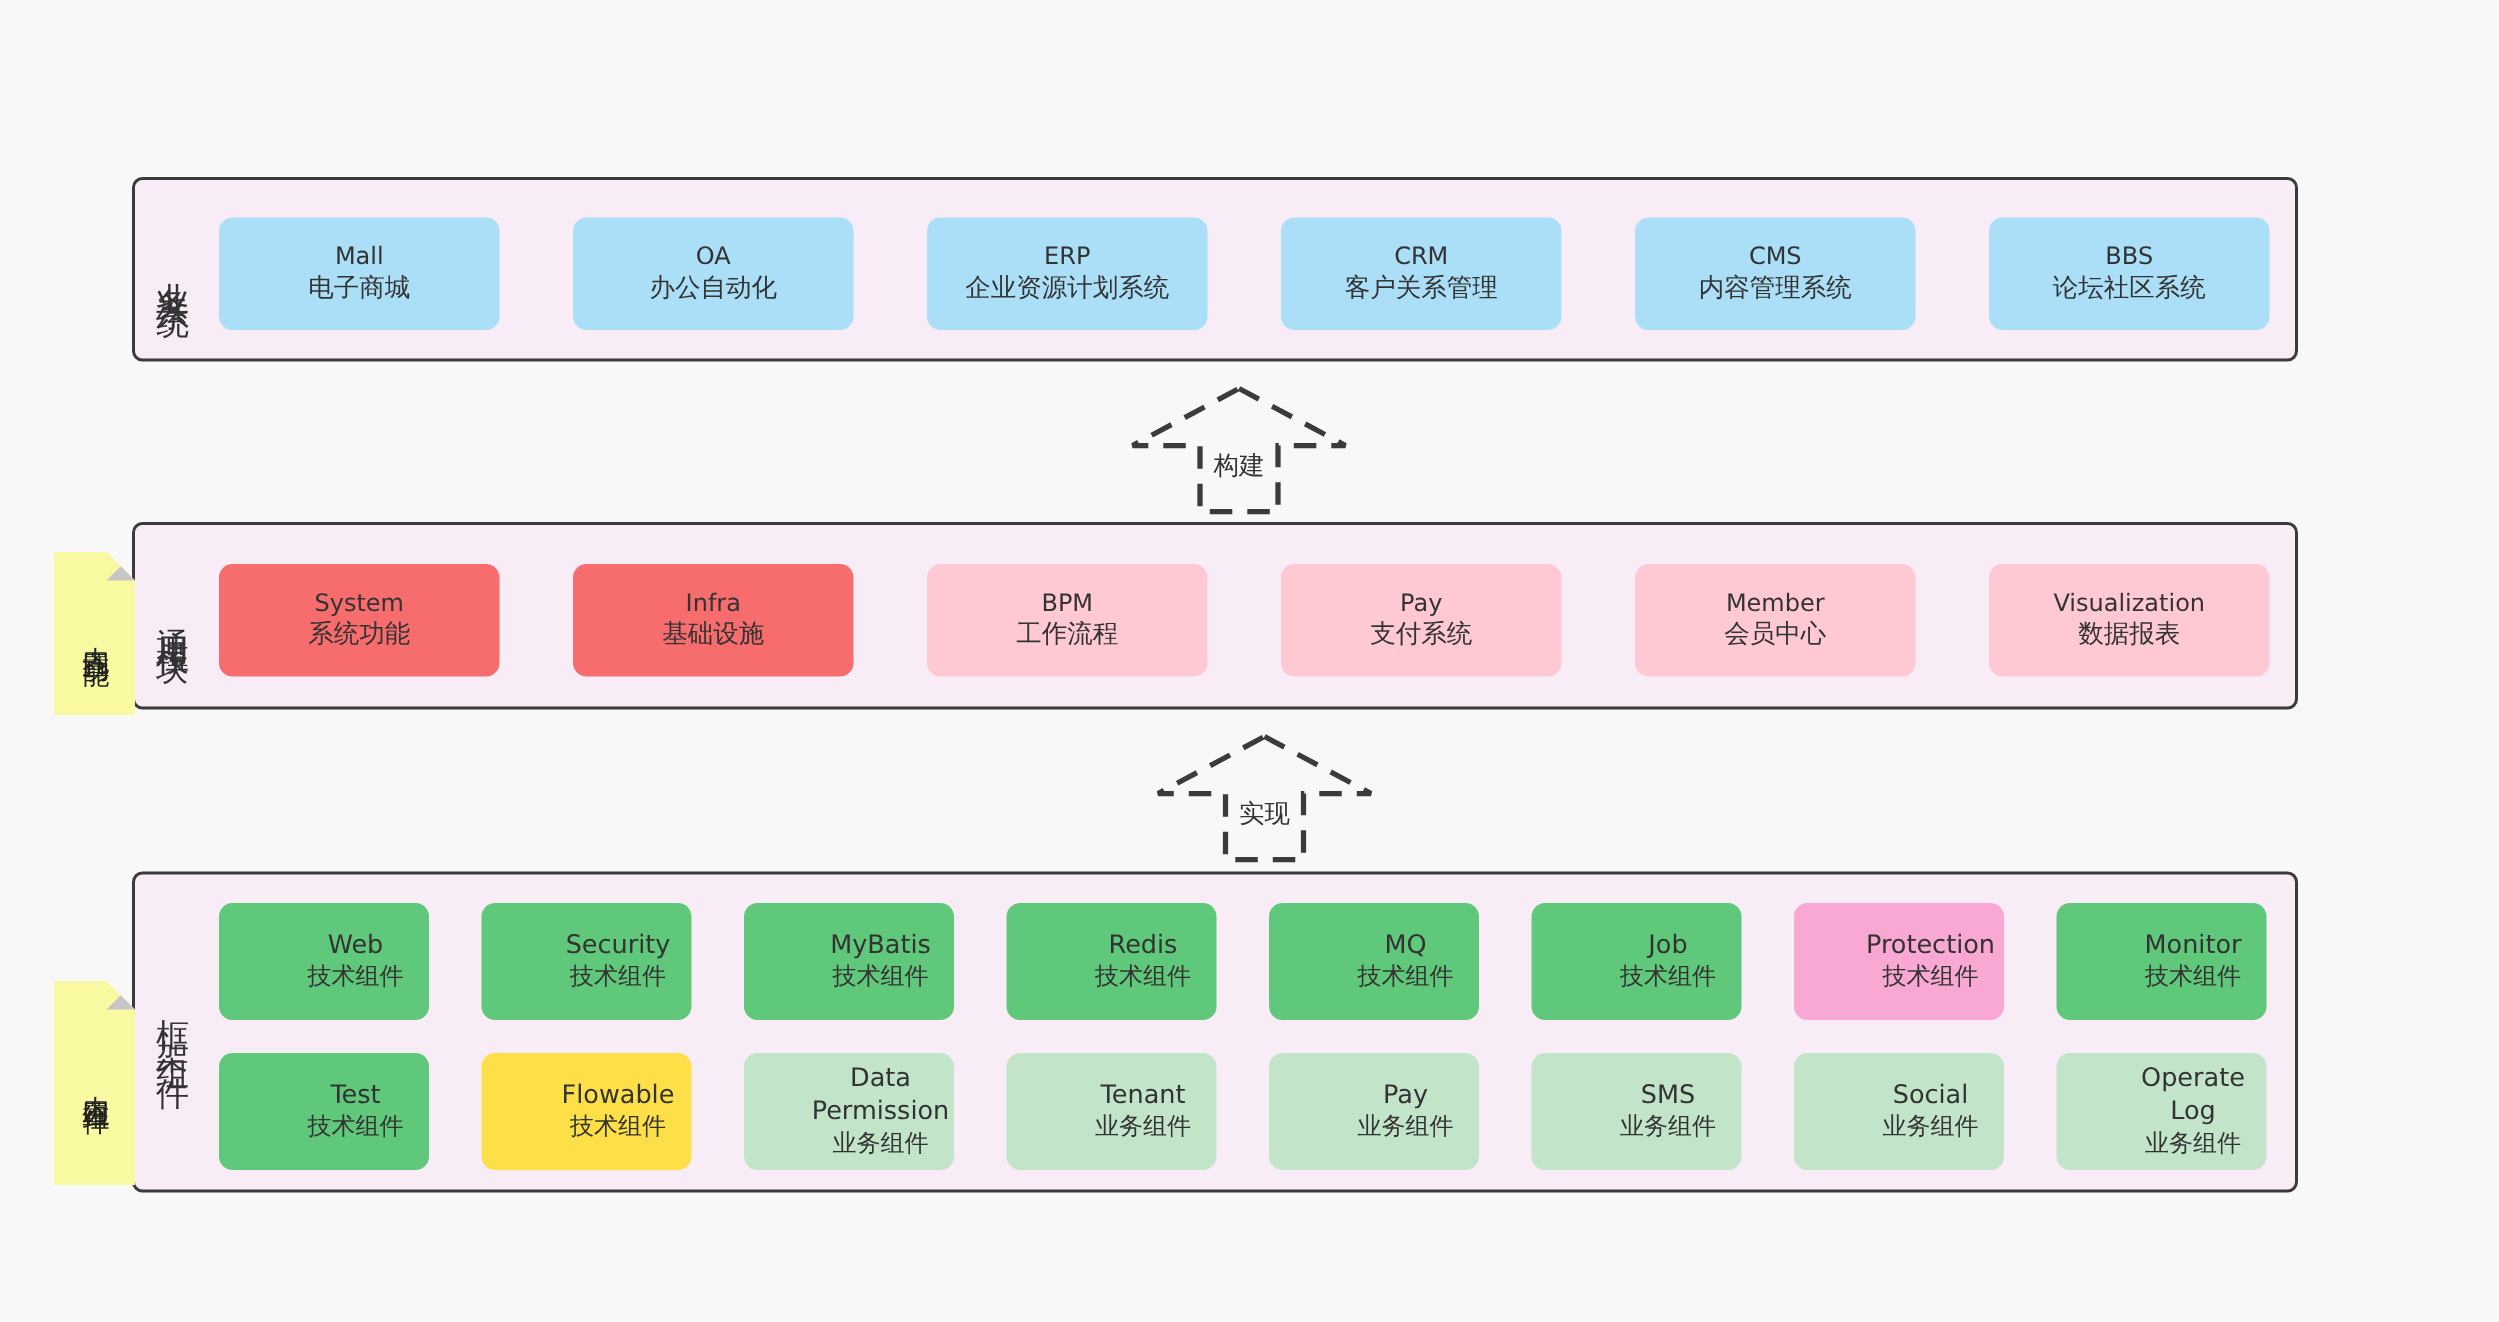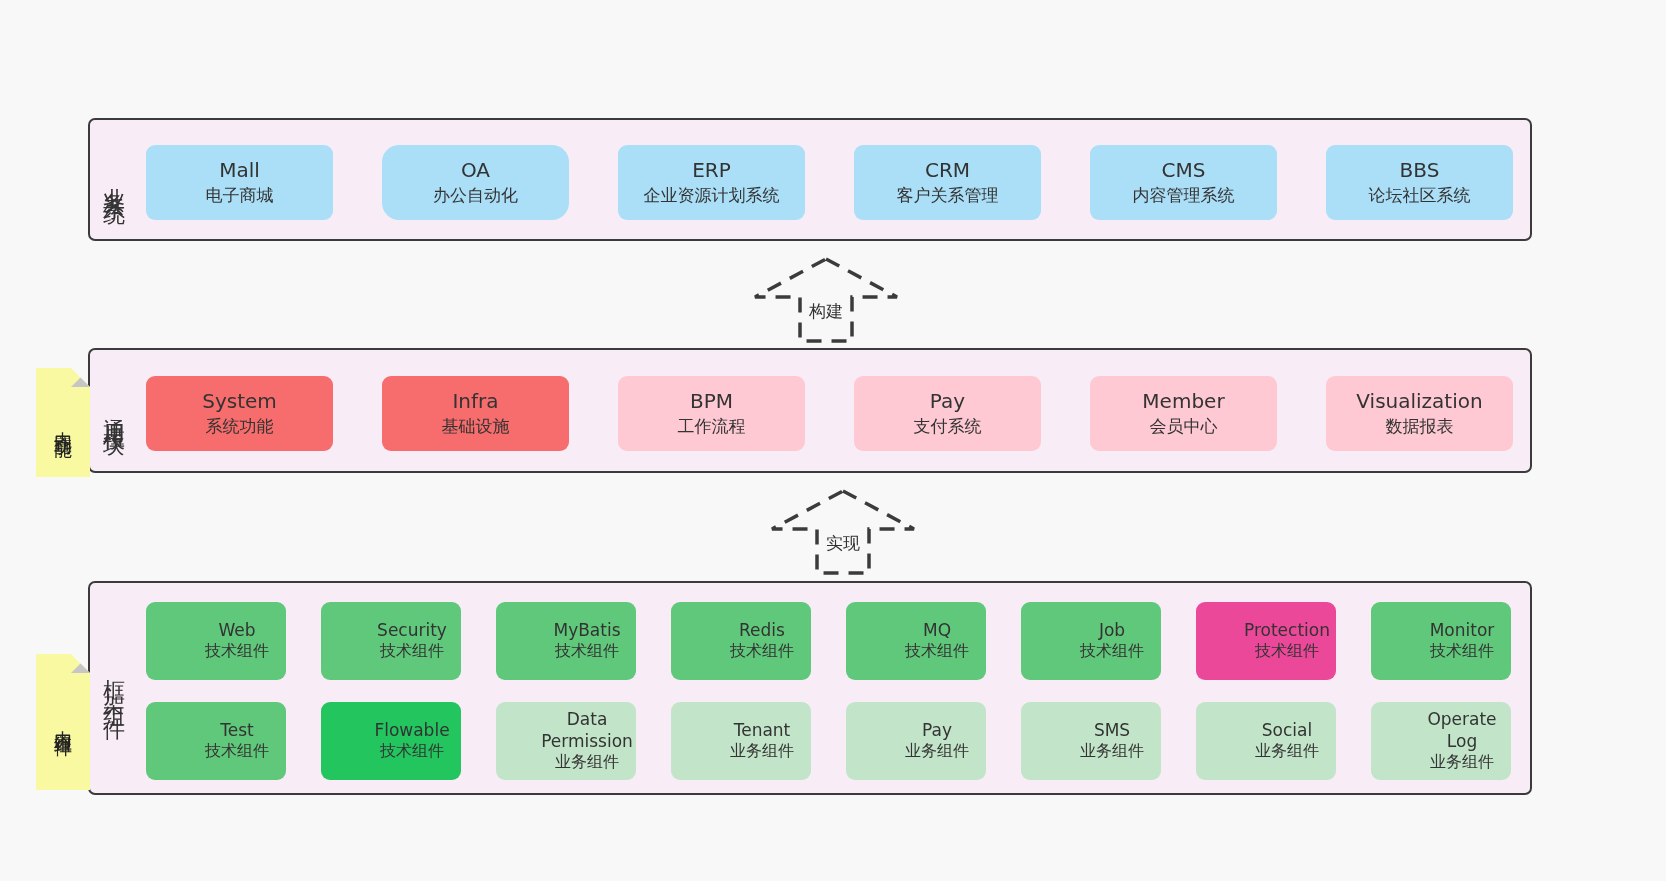--- a/index.html
+++ b/index.html
@@ -43,21 +43,21 @@
   .band-3 .row-0{top:19px; gap:35px;}
   .band-3 .row-1{top:119px; gap:35px;}
   .box{
     border-radius:9px;
     display:flex; flex-direction:column; justify-content:center; align-items:center;
     text-align:center; flex:0 0 auto;
     line-height:1.45;
   }
   .band-1 .box,.band-2 .box{width:187px;height:75px;}
   .band-3 .box{width:140px;height:78px;padding-left:42px;}
-  .box-name{font-size:20px;}
+  .box-name{font-size:16px;}
   .box-sub{font-size:17px;font-family:Liberation Mono, monospace;}
   .band-3 .box-name{font-size:17px; line-height:1.3;}
   .band-3 .box-sub{font-size:16px; line-height:1.4;}
   .sticky{
     position:absolute; left:36px; width:54px; z-index:3;
     background:var(--sticky-bg);
     clip-path:polygon(0 0,calc(100% - 19px) 0,100% 19px,100% 100%,0 100%);
     display:flex; align-items:center; justify-content:center;
   }
   .sticky::before{
@@ -88,21 +88,21 @@
 
 <div>
 
   <section class="band band-1">
     <div class="vlabel">业务系统</div>
     <div class="row row-0">
         <div class="box" style="background: rgb(171, 223, 247);">
           <div class="box-name">Mall</div>
           <div class="box-sub">电子商城</div>
         </div>
-        <div class="box" style="background: rgb(171, 223, 247); border-radius: 17px;">
+        <div class="box" style="background: rgb(171, 223, 247);">
           <div class="box-name">OA</div>
           <div class="box-sub">办公自动化</div>
         </div>
         <div class="box" style="background: rgb(171, 223, 247);">
           <div class="box-name">ERP</div>
           <div class="box-sub">企业资源计划系统</div>
         </div>
         <div class="box" style="background: rgb(171, 223, 247);">
           <div class="box-name">CRM</div>
           <div class="box-sub">客户关系管理</div>
@@ -185,35 +185,35 @@
           <div class="box-sub">技术组件</div>
         </div>
         <div class="box" style="background: rgb(96, 200, 122);">
           <div class="box-name">MQ</div>
           <div class="box-sub">技术组件</div>
         </div>
         <div class="box" style="background: rgb(96, 200, 122);">
           <div class="box-name">Job</div>
           <div class="box-sub">技术组件</div>
         </div>
-        <div class="box" style="background: #ec4899;">
+        <div class="box" style="background: #f9a8d4;">
           <div class="box-name">Protection</div>
           <div class="box-sub">技术组件</div>
         </div>
         <div class="box" style="background: rgb(96, 200, 122);">
           <div class="box-name">Monitor</div>
           <div class="box-sub">技术组件</div>
         </div>
       </div>
     <div class="row row-1">
         <div class="box" style="background: rgb(96, 200, 122);">
           <div class="box-name">Test</div>
           <div class="box-sub">技术组件</div>
         </div>
-        <div class="box" style="background: #22c55e;">
+        <div class="box" style="background: #fde047;">
           <div class="box-name">Flowable</div>
           <div class="box-sub">技术组件</div>
         </div>
         <div class="box" style="background: rgb(194, 229, 201);">
           <div class="box-name">Data Permission</div>
           <div class="box-sub">业务组件</div>
         </div>
         <div class="box" style="background: rgb(194, 229, 201);">
           <div class="box-name">Tenant</div>
           <div class="box-sub">业务组件</div>

